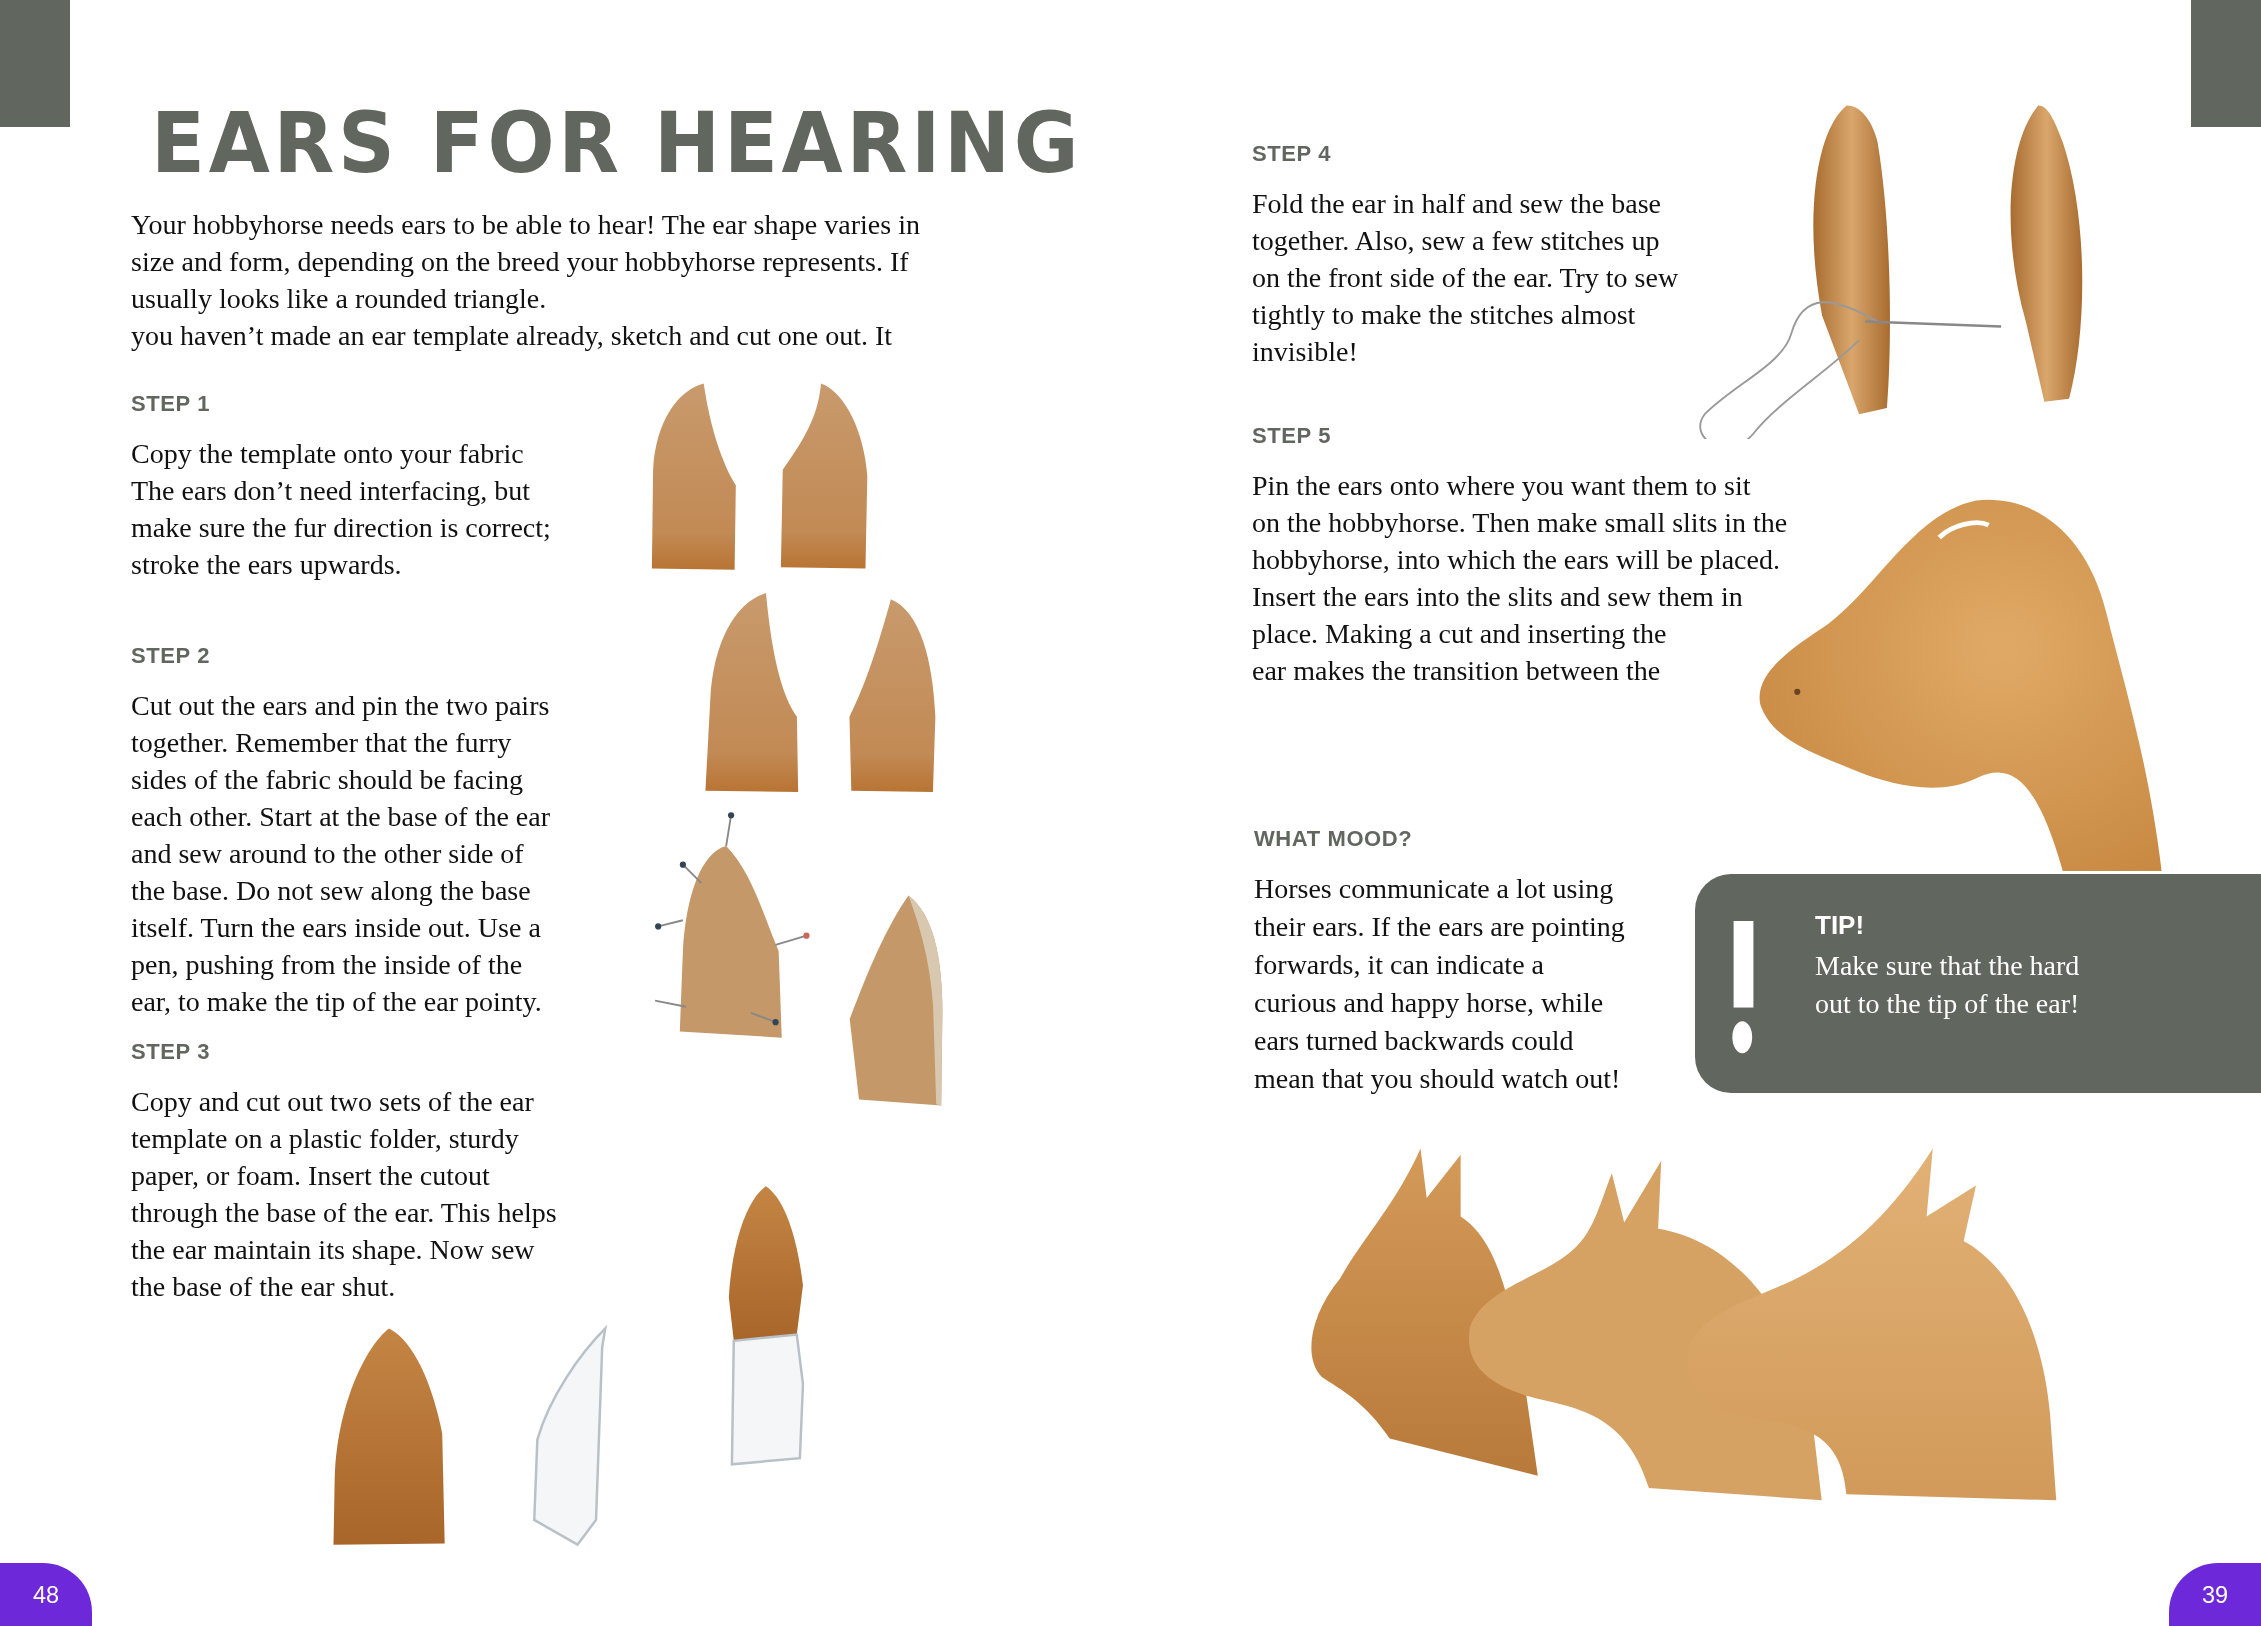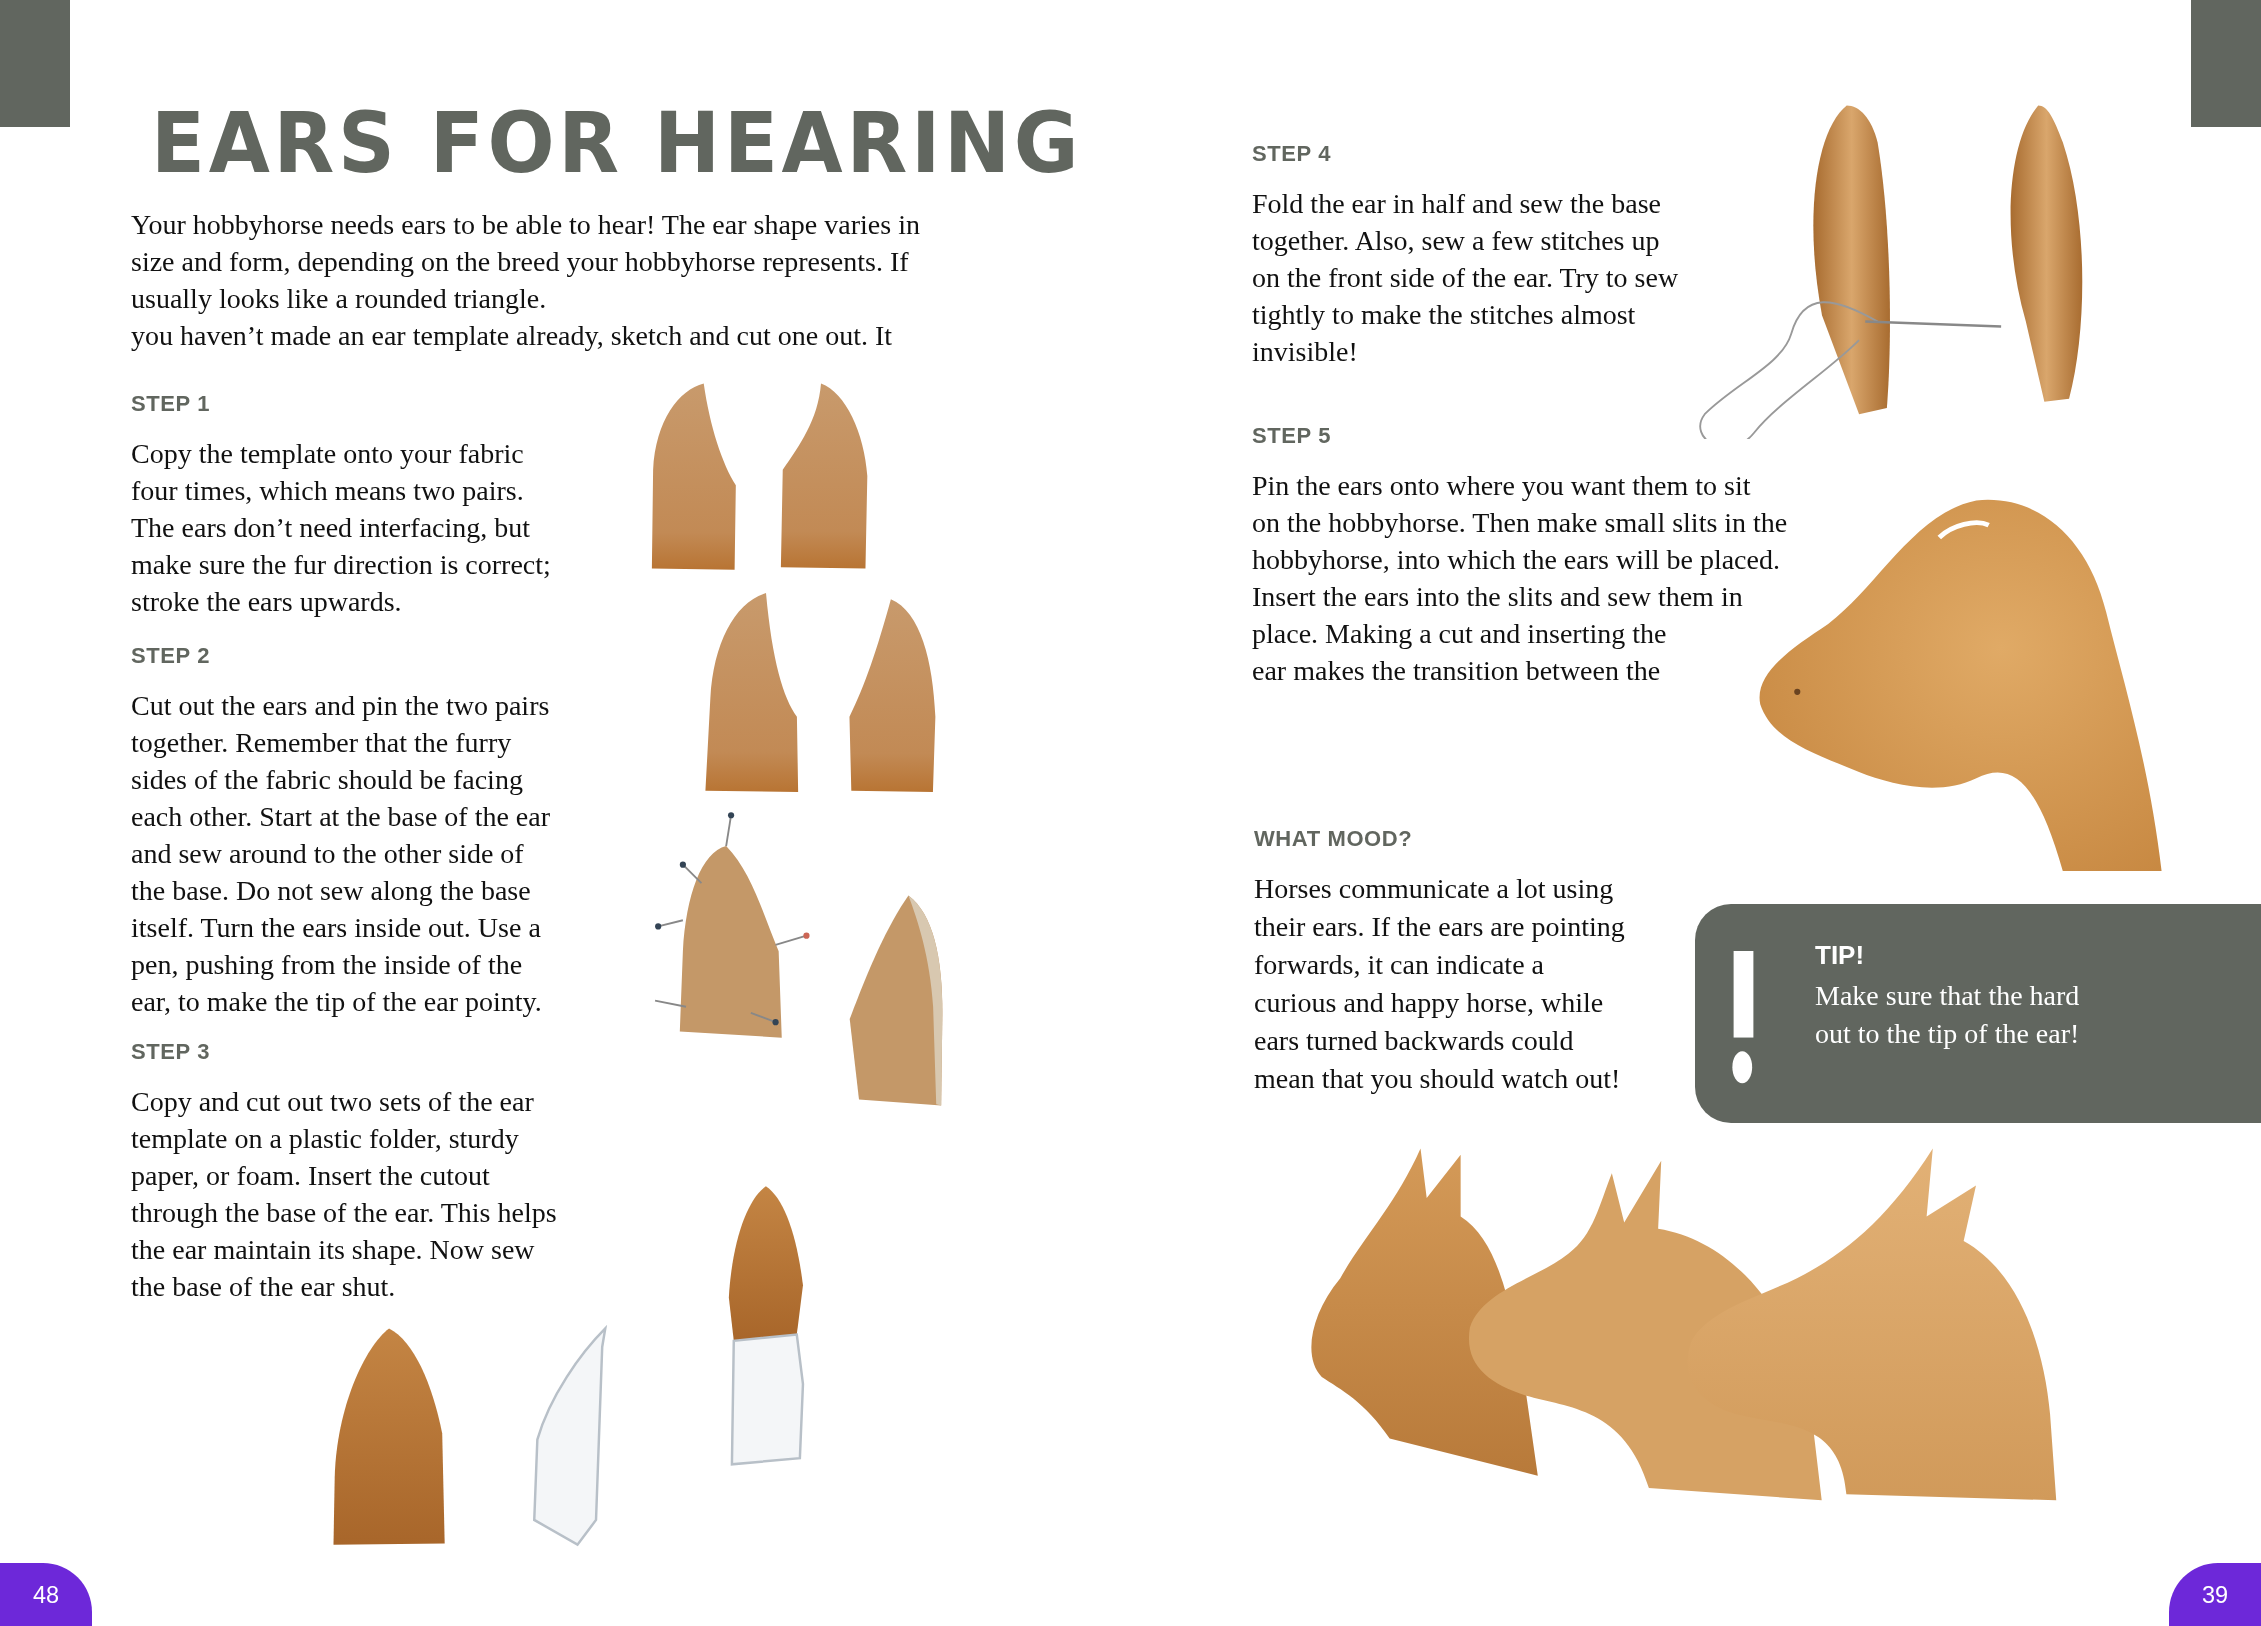--- a/index.html
+++ b/index.html
@@ -43,21 +43,20 @@
 <div class="abs body-text" style="left:131px;top:206px;width:865px;">
   <div>Your hobbyhorse needs ears to be able to hear! The ear shape varies in</div>
   <div>size and form, depending on the breed your hobbyhorse represents. If</div>
   <div>usually looks like a rounded triangle.</div>
   <div>you haven’t made an ear template already, sketch and cut one out. It</div>
 </div>
 
 <div class="abs step-heading" style="left:131px;top:393px;">STEP 1</div>
 <div class="abs body-text" style="left:131px;top:435px;width:494px;">
   <div>Copy the template onto your fabric</div>
-  <div>four times, which means two pairs.</div>
   <div>The ears don’t need interfacing, but</div>
   <div>make sure the fur direction is correct;</div>
   <div>stroke the ears upwards.</div>
 </div>
 
 <div class="abs step-heading" style="left:131px;top:645px;">STEP 2</div>
 <div class="abs body-text" style="left:131px;top:687px;width:494px;">
   <div>Cut out the ears and pin the two pairs</div>
   <div>together. Remember that the furry</div>
   <div>sides of the fabric should be facing</div>
@@ -174,21 +173,21 @@
     <radialGradient id="horse1" cx="0.6" cy="0.4" r="0.8">
       <stop offset="0" stop-color="#e0aa66"></stop>
         <stop offset="1" stop-color="#c5853e"></stop>
     </radialGradient>
   </defs>
   <path d="M420,20 C520,10 600,80 630,200 C660,320 700,450 720,620 L560,620 C520,480 480,440 420,470 C360,500 280,480 230,460 C160,430 90,410 70,350 C60,300 120,260 180,220 C260,160 320,40 420,20 Z" fill="url(#horse1)"></path>
   <path d="M360,80 C380,60 420,50 440,60" fill="none" stroke="#fff" stroke-width="8"></path>
   <circle cx="130" cy="330" r="5" fill="#6a4320"></circle>
 </svg>
 
-<div class="abs tip-box" style="left:1695px;top:874px;width:566px;height:219px;margin-top:30px;">
+<div class="abs tip-box" style="left:1695px;top:874px;width:566px;height:219px;">
   <svg class="abs" style="left:36px;top:47px;" width="25" height="136" viewBox="0 0 40 220">
     <rect x="4" y="0" width="32" height="140" fill="#fff"></rect>
     <ellipse cx="18" cy="188" rx="16" ry="26" fill="#fff"></ellipse>
   </svg>
   <div class="abs tip-heading" style="left:120px;top:36px;">TIP!</div>
   <div class="abs tip-text" style="left:120px;top:73px;width:401px;">
     <div>Make sure that the hard</div>
     <div>out to the tip of the ear!</div>
   </div>
 </div>

